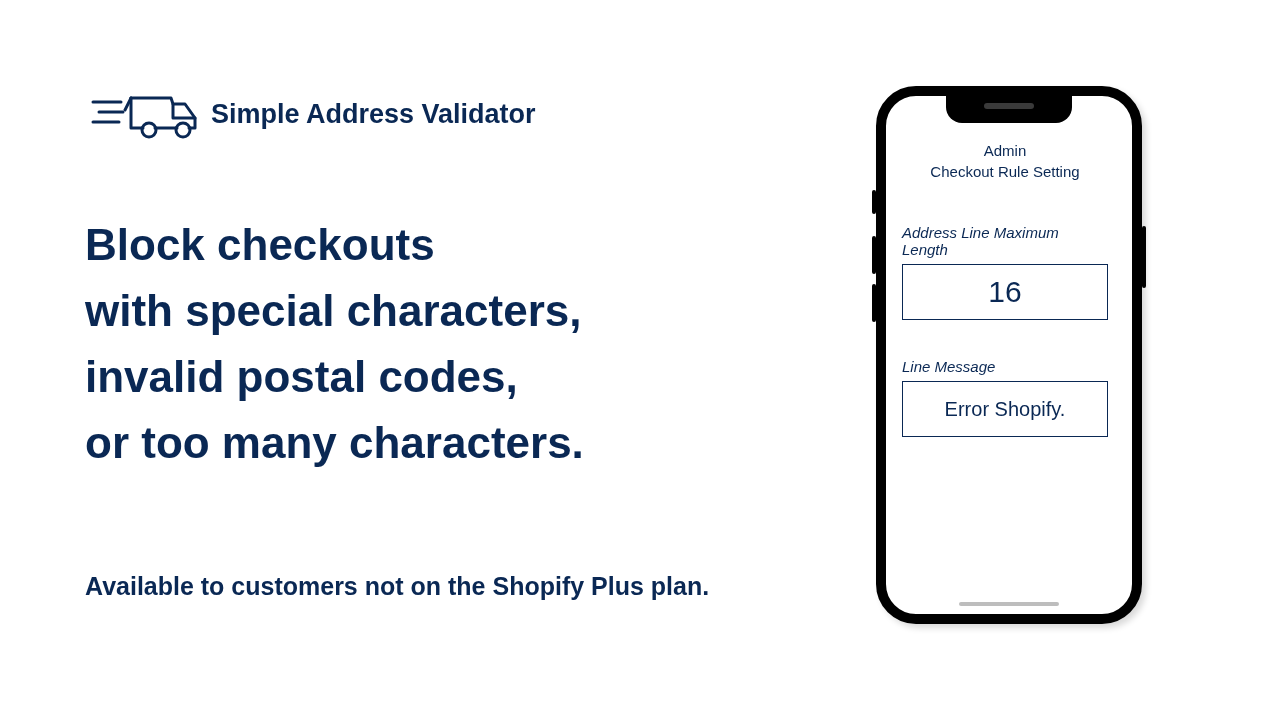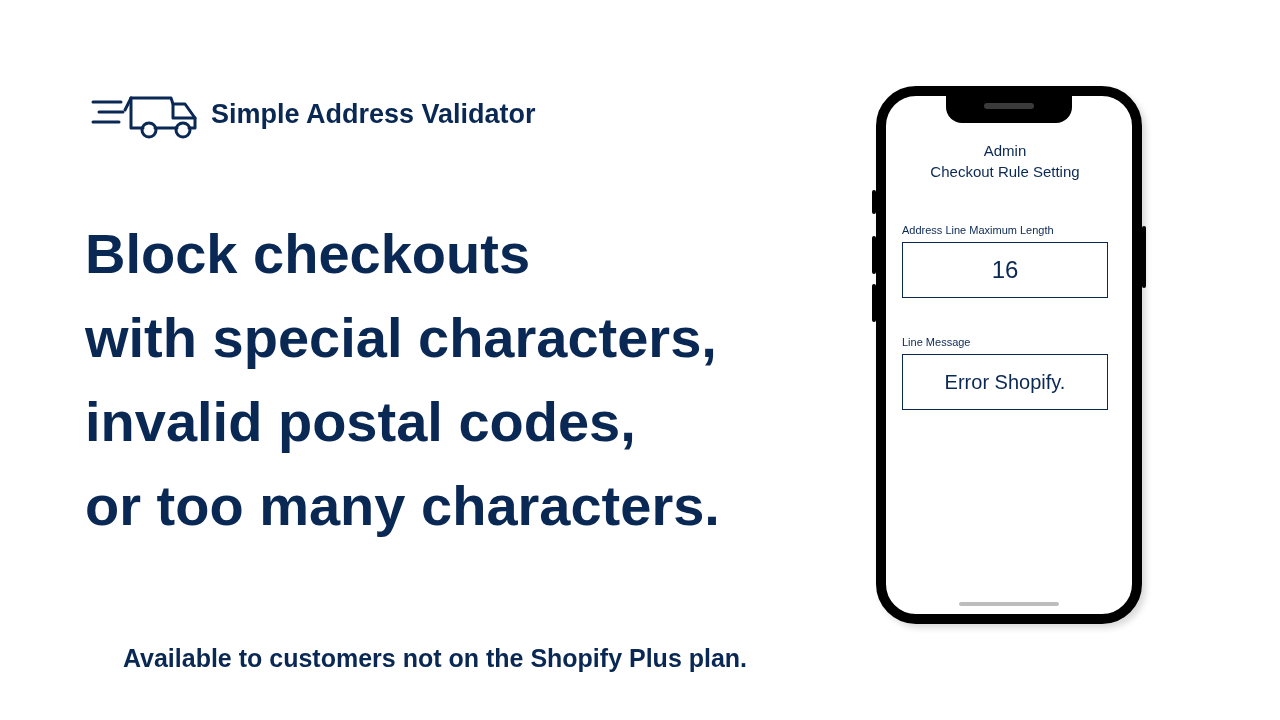--- a/index.html
+++ b/index.html
@@ -24,31 +24,30 @@
     gap: 8px;
   }
   .logo-icon svg { display: block; }
   .app-name {
     font-size: 27px;
     font-weight: 700;
     color: #0a2854;
   }
   .headline {
     margin-top: 72px;
-    font-size: 56px;
+    font-size: 44px;
     font-weight: 700;
     line-height: 1.5;
     color: #0a2854;
   }
   .subline {
     margin-top: 96px;
     font-size: 25px;
     font-weight: 700;
     color: #0a2854;
-    text-align: center;
   }
 
   
   .phone {
     position: absolute;
     left: 876px;
     top: 86px;
     width: 266px;
     height: 538px;
     border: 10px solid #000;
@@ -107,31 +106,32 @@
   }
   .screen-title {
     text-align: center;
     font-size: 15px;
     line-height: 1.4;
     color: #0a2854;
     margin-bottom: 42px;
     white-space: pre-line;
   }
   .field-label {
-    font-size: 11px;
+    font-size: 15px;
     color: #0a2854;
     margin-bottom: 6px;
+    font-style: italic;
   }
   .field-box {
     border: 1.5px solid #0a2854;
     height: 56px;
     display: flex;
     align-items: center;
     justify-content: center;
-    font-size: 24px;
+    font-size: 30px;
     color: #0a2854;
     margin-bottom: 38px;
   }
   .field-box.small-text { font-size: 20px; }
 </style>
 </head>
 <body>
 
 <div class="left-col">
   <div class="logo-row">

